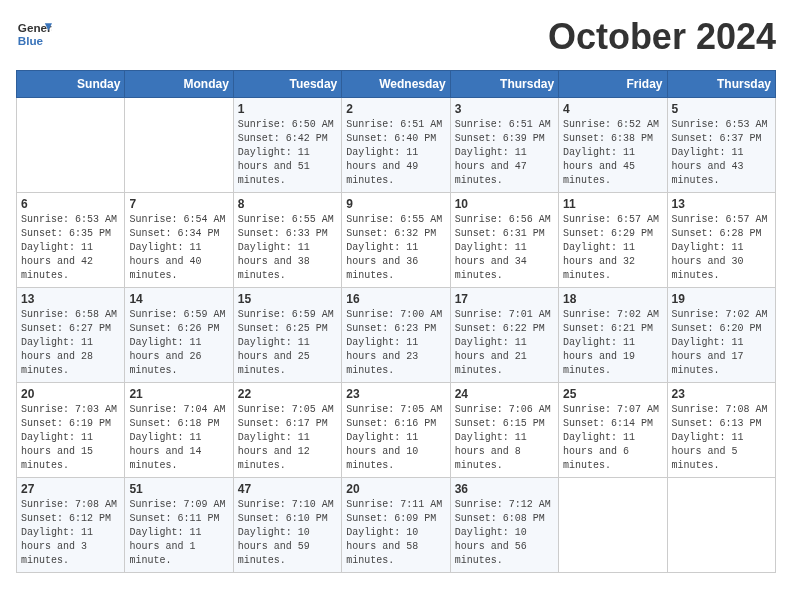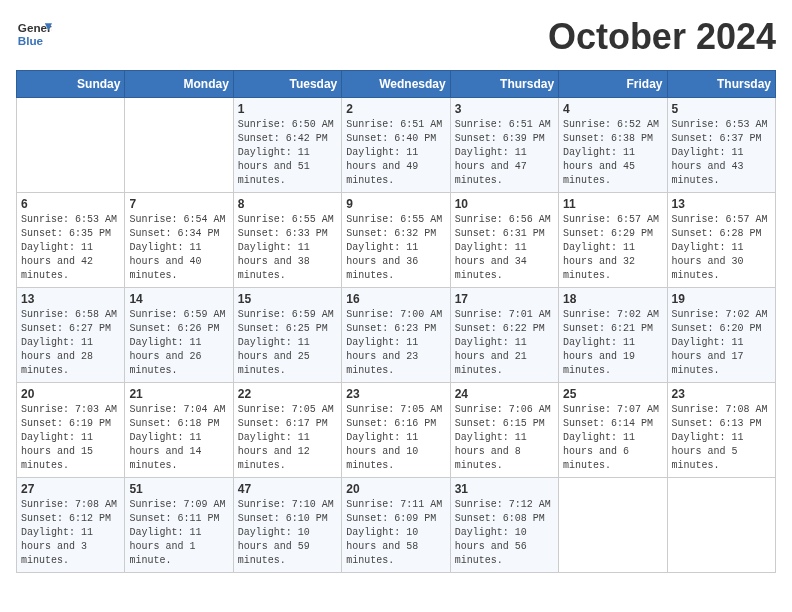--- a/index.html
+++ b/index.html
@@ -233,20 +233,20 @@
         </td>
         <td>
           <span class="day-number">47</span>
           <div class="day-info">Sunrise: 7:10 AM<br>Sunset: 6:10 PM<br>Daylight: 10 hours and 59 minutes.</div>
         </td>
         <td>
           <span class="day-number">20</span>
           <div class="day-info">Sunrise: 7:11 AM<br>Sunset: 6:09 PM<br>Daylight: 10 hours and 58 minutes.</div>
         </td>
         <td>
-          <span class="day-number">31</span>
+          <span class="day-number">36</span>
           <div class="day-info">Sunrise: 7:12 AM<br>Sunset: 6:08 PM<br>Daylight: 10 hours and 56 minutes.</div>
         </td>
         <td class="empty-cell"></td>
         <td class="empty-cell"></td>
       </tr>
     </tbody>
 </table>
 
 </body></html>

